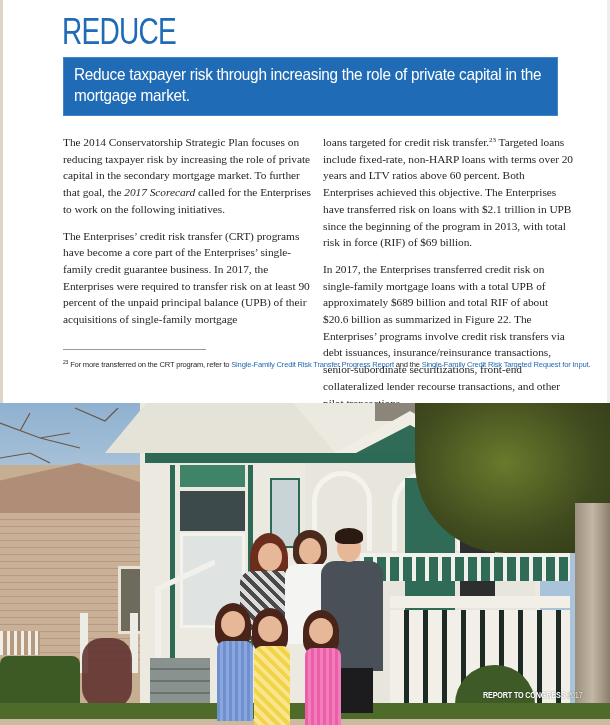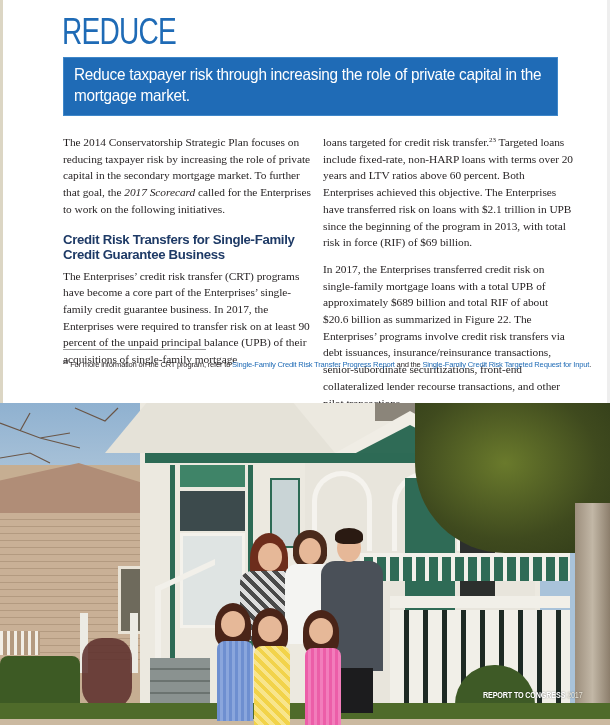--- a/index.html
+++ b/index.html
@@ -138,32 +138,31 @@
 <div class="page-edge-right"></div>
 
 <h1 class="title">REDUCE</h1>
 
 <div class="banner">
   <div class="banner-text">Reduce taxpayer risk through increasing the role of private capital in the mortgage market.</div>
 </div>
 
 <div class="col col-left">
   <p><span>The 2014 Conservatorship Strategic Plan focuses on reducing taxpayer risk by increasing the role of private capital in the secondary mortgage market.  To further that goal, the </span><em>2017 Scorecard</em><span> called for the Enterprises to work on the following initiatives.</span></p>
-  <h2 class="subhead">Credit Risk Transfers for Single-Family Credit Guarantee Business</h2>
   <p>The Enterprises’ credit risk transfer (CRT) programs have become a core part of the Enterprises’ single-family credit guarantee business.  In 2017, the Enterprises were required to transfer risk on at least 90 percent of the unpaid principal balance (UPB) of their acquisitions of single-family mortgage</p>
 </div>
 
 <div class="col col-right">
   <p><span>loans targeted for credit risk transfer.</span><sup>23</sup><span>  Targeted loans include fixed-rate, non-HARP loans with terms over 20 years and LTV ratios above 60 percent.  Both Enterprises achieved this objective.  The Enterprises have transferred risk on loans with $2.1 trillion in UPB since the beginning of the program in 2013, with total risk in force (RIF) of $69 billion.</span></p>
   <p>In 2017, the Enterprises transferred credit risk on single-family mortgage loans with a total UPB of approximately $689 billion and total RIF of about $20.6 billion as summarized in Figure 22.  The Enterprises’ programs involve credit risk transfers via debt issuances, insurance/reinsurance transactions, senior-subordinate securitizations, front-end collateralized lender recourse transactions, and other pilot transactions.</p>
 </div>
 
 <div class="footnote-rule"></div>
 <div class="footnote">
-  <span class="fn-num">23</span><span>For more information on the CRT program, refer to </span><span class="link">Single-Family Credit Risk Transfer Progress Report</span><span> and the </span><span class="link">Single-Family Credit Risk Targeted Request for Input</span><span>.</span>
+  <span class="fn-num">23</span><span>For more transferred on the CRT program, refer to </span><span class="link">Single-Family Credit Risk Transfer Progress Report</span><span> and the </span><span class="link">Single-Family Credit Risk Targeted Request for Input</span><span>.</span>
 </div>
 
 <div class="photo">
   <div class="sky"></div>
   <svg class="branches" viewBox="0 0 160 90">
     <path d="M0 20 L40 35 L70 30 M20 28 L30 10 M40 35 L80 45 M0 55 L30 50 L50 60 M75 5 L105 18 L118 5" stroke="#6a5546" stroke-width="1.2" fill="none"></path>
   </svg>
   <div class="left-house"></div>
   <div class="left-house-roof"></div>
   <div class="left-house-siding"></div>

